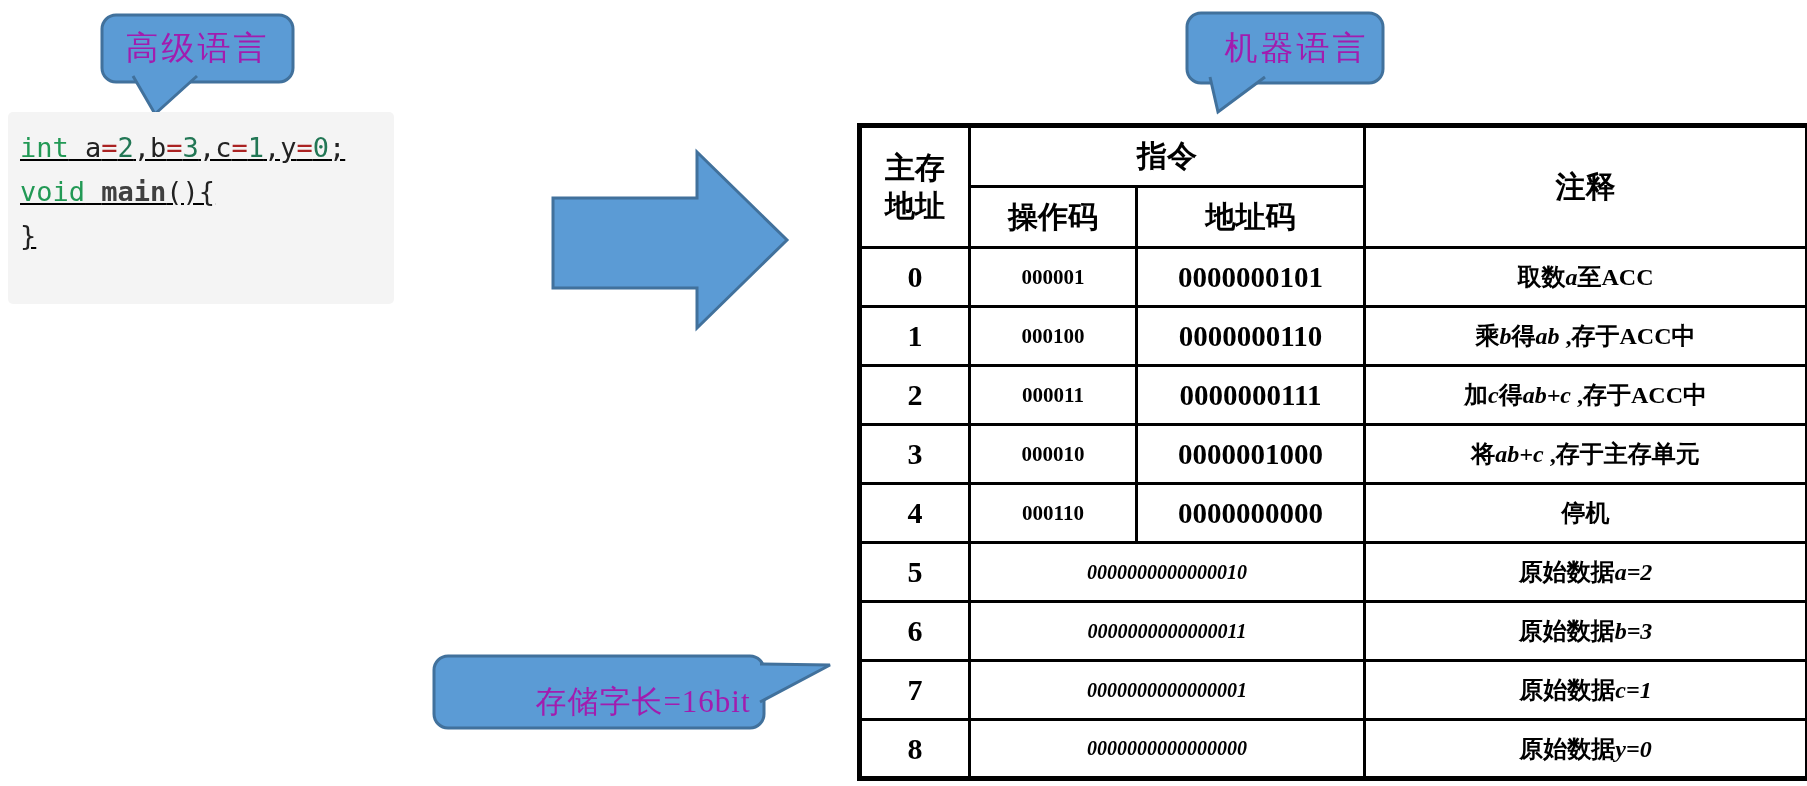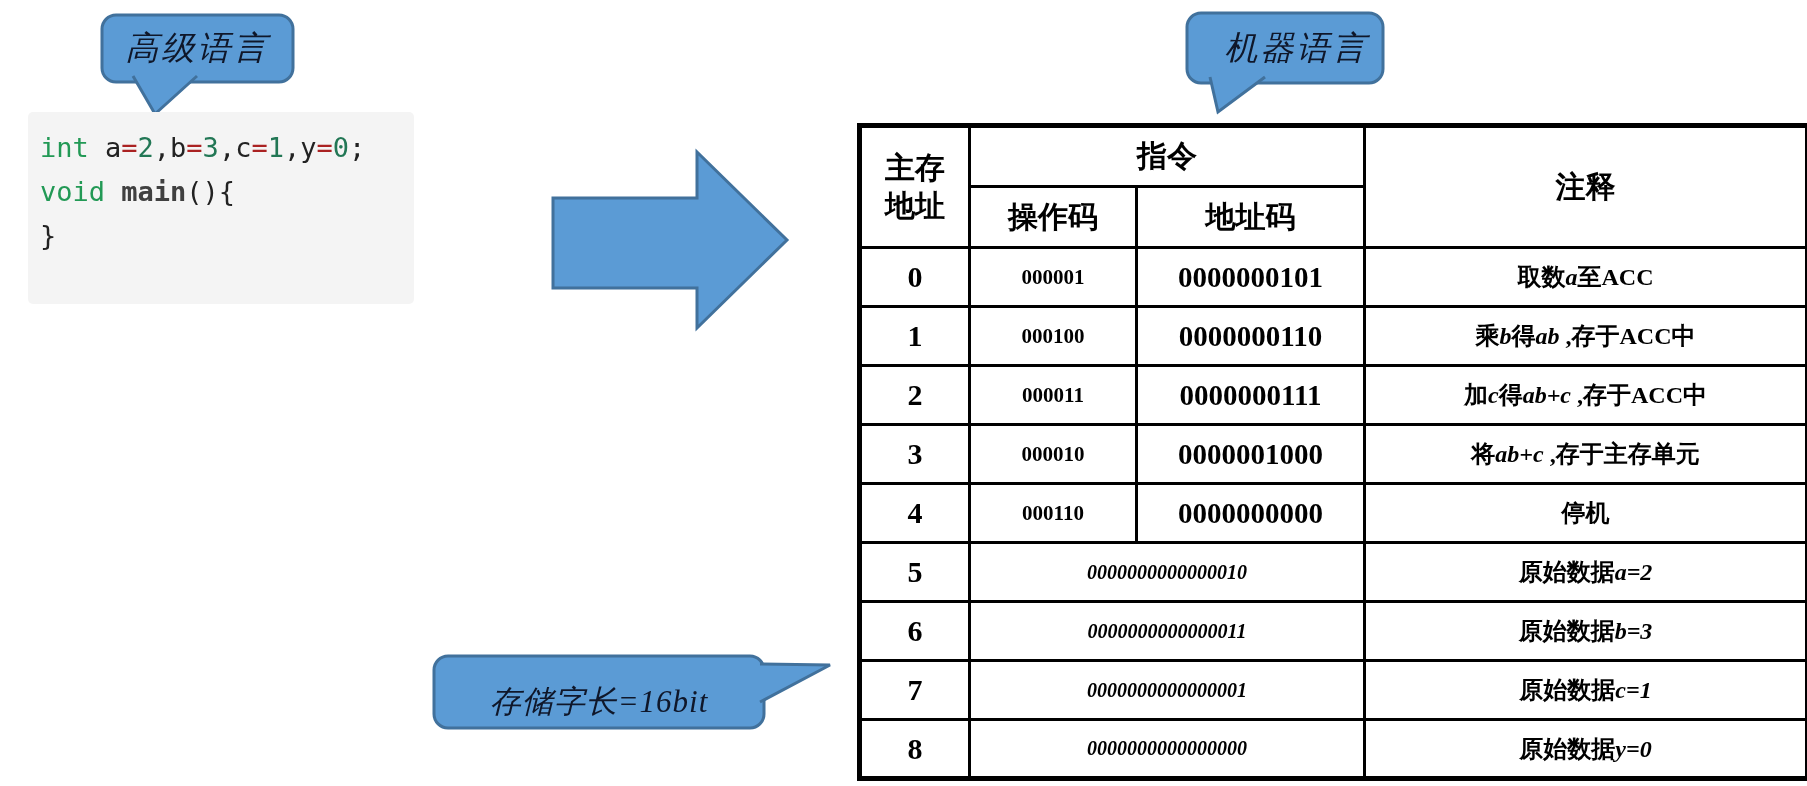--- a/index.html
+++ b/index.html
@@ -12,36 +12,36 @@
     font-family: "Liberation Serif", "DejaVu Serif", serif;
   }
   .abs { position: absolute; }
 
   
   .bubble-label {
     position: absolute;
     display: flex;
     align-items: center;
     justify-content: center;
-    color: #0f172a;
+    color: #a21caf;
     letter-spacing: 3px;
     font-size: 33px;
     font-family: "Liberation Serif", "DejaVu Serif", serif;
-    font-style: italic;
   }
 
   
   .code-block {
     position: absolute;
-    left: 28px; top: 112px;
+    left: 8px; top: 112px;
     width: 386px; height: 192px;
     background: #f4f4f4;
     border-radius: 5px;
     box-sizing: border-box;
     padding: 14px 0 0 12px;
+    text-decoration: underline;
   }
   .code-line {
     font-family: "DejaVu Sans Mono", "Liberation Mono", monospace;
     font-size: 27px;
     line-height: 44px;
     white-space: pre;
     color: #222222;
   }
   .tok-kw  { color: #229955; }
   .tok-fn  { color: #404040; font-weight: bold; }
@@ -114,21 +114,21 @@
   <svg class="abs" style="left:1180px; top:8px;" width="215" height="112">
     <rect x="7" y="5" width="196" height="70" rx="14" fill="#5B9BD5" stroke="#41719C" stroke-width="3"></rect>
     <path d="M30 69 L38 104 L85 69" fill="#5B9BD5" stroke="#41719C" stroke-width="3"></path>
   </svg>
   <div class="bubble-label" style="left:1187px; top:13px; width:219px; height:70px;">机器语言</div>
 
   <svg class="abs" style="left:430px; top:650px;" width="410" height="88">
     <rect x="4" y="6" width="330" height="72" rx="14" fill="#5B9BD5" stroke="#41719C" stroke-width="3"></rect>
     <path d="M330 14 L400 15 L330 52" fill="#5B9BD5" stroke="#41719C" stroke-width="3"></path>
   </svg>
-  <div class="bubble-label" style="left:434px; top:656px; width:330px; height:92px; font-size:31px; letter-spacing:1px;">存储字长=16bit</div>
+  <div class="bubble-label" style="left:434px; top:656px; width:330px; height:92px; font-size:31px; letter-spacing:1px;padding-left:44px;">存储字长=16bit</div>
 
   <table class="mem">
     <colgroup>
       <col style="width:110px">
         <col style="width:167px">
         <col style="width:228px">
         <col style="width:443px">
     </colgroup>
     <thead>
       <tr>

